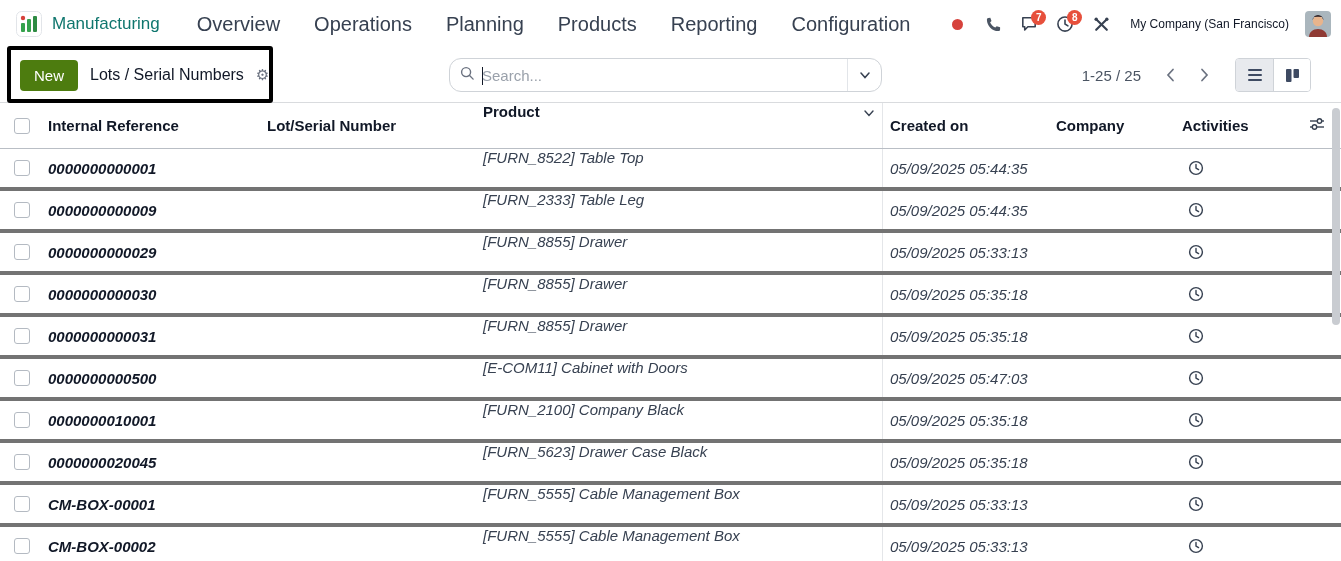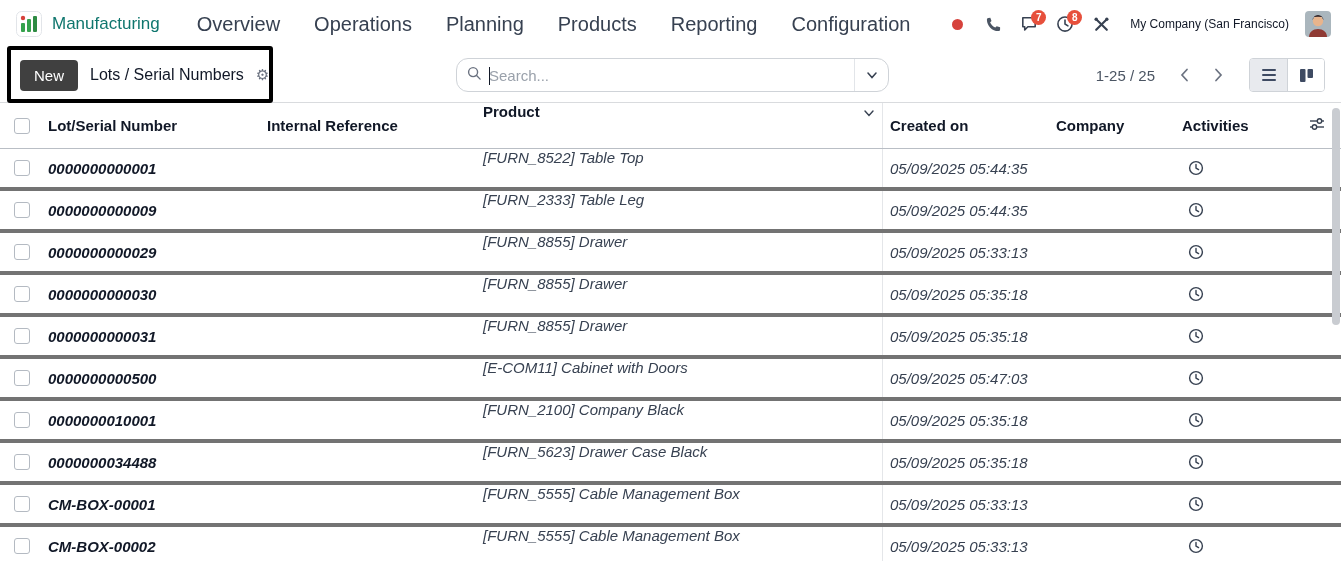--- a/index.html
+++ b/index.html
@@ -17,33 +17,33 @@
   .red-dot { width:11px; height:11px; border-radius:50%; background:#d6423c; }
   .badge { position:absolute; top:1px; right:-2px; min-width:15px; height:15px; border-radius:8px;
     background:#e7503c; color:#fff; font-size:10px; font-weight:700; display:flex; align-items:center;
     justify-content:center; padding:0 3px; }
   .company-name { font-size:12px; color:#111827; margin:0 10px 0 8px; white-space:nowrap; }
   .avatar { width:26px; height:26px; border-radius:4px; overflow:hidden; flex:none; }
 
   
   .control-panel { height:55px; display:flex; align-items:center; border-bottom:1px solid #d9dbde; background:#fff; }
   .cp-left { flex:1 1 0; display:flex; align-items:center; padding-left:20px; gap:12px; }
-  .btn-new { background:#404040; color:#fff; border:none; font-family:inherit; font-size:15px;
+  .btn-new { background:#4d7c0f; color:#fff; border:none; font-family:inherit; font-size:15px;
     padding:7px 14px; border-radius:4px; cursor:pointer; }
   .breadcrumb-title { font-size:16px; color:#111827; white-space:nowrap; }
   .gear { color:#6b7280; font-size:15px; cursor:pointer; }
   .search-box { flex:none; width:433px; height:34px; border:1px solid #cfd3d8; border-radius:12px;
     display:flex; align-items:center; background:#fff; position:relative; }
   .search-box .mag { margin:0 7px 0 10px; flex:none; }
   .search-input { border:none; outline:none; flex:1; font-family:inherit; font-size:15px; color:#374151; height:100%; }
   .search-input::placeholder { color:#9aa1ab; }
   .text-cursor { position:absolute; left:32px; top:8px; width:1px; height:18px; background:#111827; }
   .search-toggle { width:34px; height:100%; border-left:1px solid #e2e5e9; display:flex; align-items:center;
     justify-content:center; cursor:pointer; flex:none; }
-  .cp-right { flex:1 1 0; display:flex; align-items:center; justify-content:flex-end; padding-right:16px; gap:4px; }
+  .cp-right { flex:1 1 0; display:flex; align-items:center; justify-content:flex-end; padding-right:30px; gap:4px; }
   .pager-text { font-size:15px; color:#4b5563; margin-right:10px; white-space:nowrap; }
   .pager-btn { width:30px; height:30px; display:flex; align-items:center; justify-content:center; cursor:pointer; }
   .view-switcher { display:flex; border:1px solid #cfd3d8; border-radius:4px; overflow:hidden; margin-left:12px; }
   .view-btn { width:37px; height:32px; display:flex; align-items:center; justify-content:center; background:#fff; cursor:pointer; }
   .view-btn.active { background:#e8eaee; }
   .view-btn + .view-btn { border-left:1px solid #cfd3d8; }
 
   
   .table { width:100%; }
   .thead, .trow { display:grid; grid-template-columns:44px 219px 216px 404px 169px 126px 110px 1fr; align-items:center; }
@@ -189,22 +189,22 @@
       </span>
     </div>
   </div>
 </div>
 
 <div class="table">
   <div class="thead">
     <div class="cell c-check">
         <span class="checkbox"></span>
       </div>
+    <div class="cell">Internal Reference</div>
     <div class="cell">Lot/Serial Number</div>
-    <div class="cell">Internal Reference</div>
     <div class="cell c-product">
       <span>Product</span>
       <span>
         <svg width="10" height="7" viewBox="0 0 10 7">
             <path d="M1 1 L5 5.5 L9 1" fill="none" stroke="#374151" stroke-width="1.4" stroke-linecap="round"></path>
           </svg>
       </span>
     </div>
     <div class="cell c-created">Created on</div>
     <div class="cell">Company</div>
@@ -358,21 +358,21 @@
         </svg>
       </span>
     </div>
     <div class="cell c-end"></div>
   </div>
 
   <div class="trow">
     <div class="cell c-check">
           <span class="checkbox"></span>
         </div>
-    <div class="cell c-lot">0000000034488</div>
+    <div class="cell c-lot">0000000020045</div>
     <div class="cell"></div>
     <div class="cell c-product">[FURN_5623] Drawer Case Black</div>
     <div class="cell c-created">05/09/2025 05:35:18</div>
     <div class="cell"></div>
     <div class="cell c-activity">
       <span class="clock-btn">
         <svg width="16" height="16" viewBox="0 0 16 16">
           <circle cx="8" cy="8" r="6.4" fill="none" stroke="#374151" stroke-width="1.4"></circle>
           <path d="M8 4.4 V8 l2.6 1.6" fill="none" stroke="#374151" stroke-width="1.4" stroke-linecap="round"></path>
         </svg>

